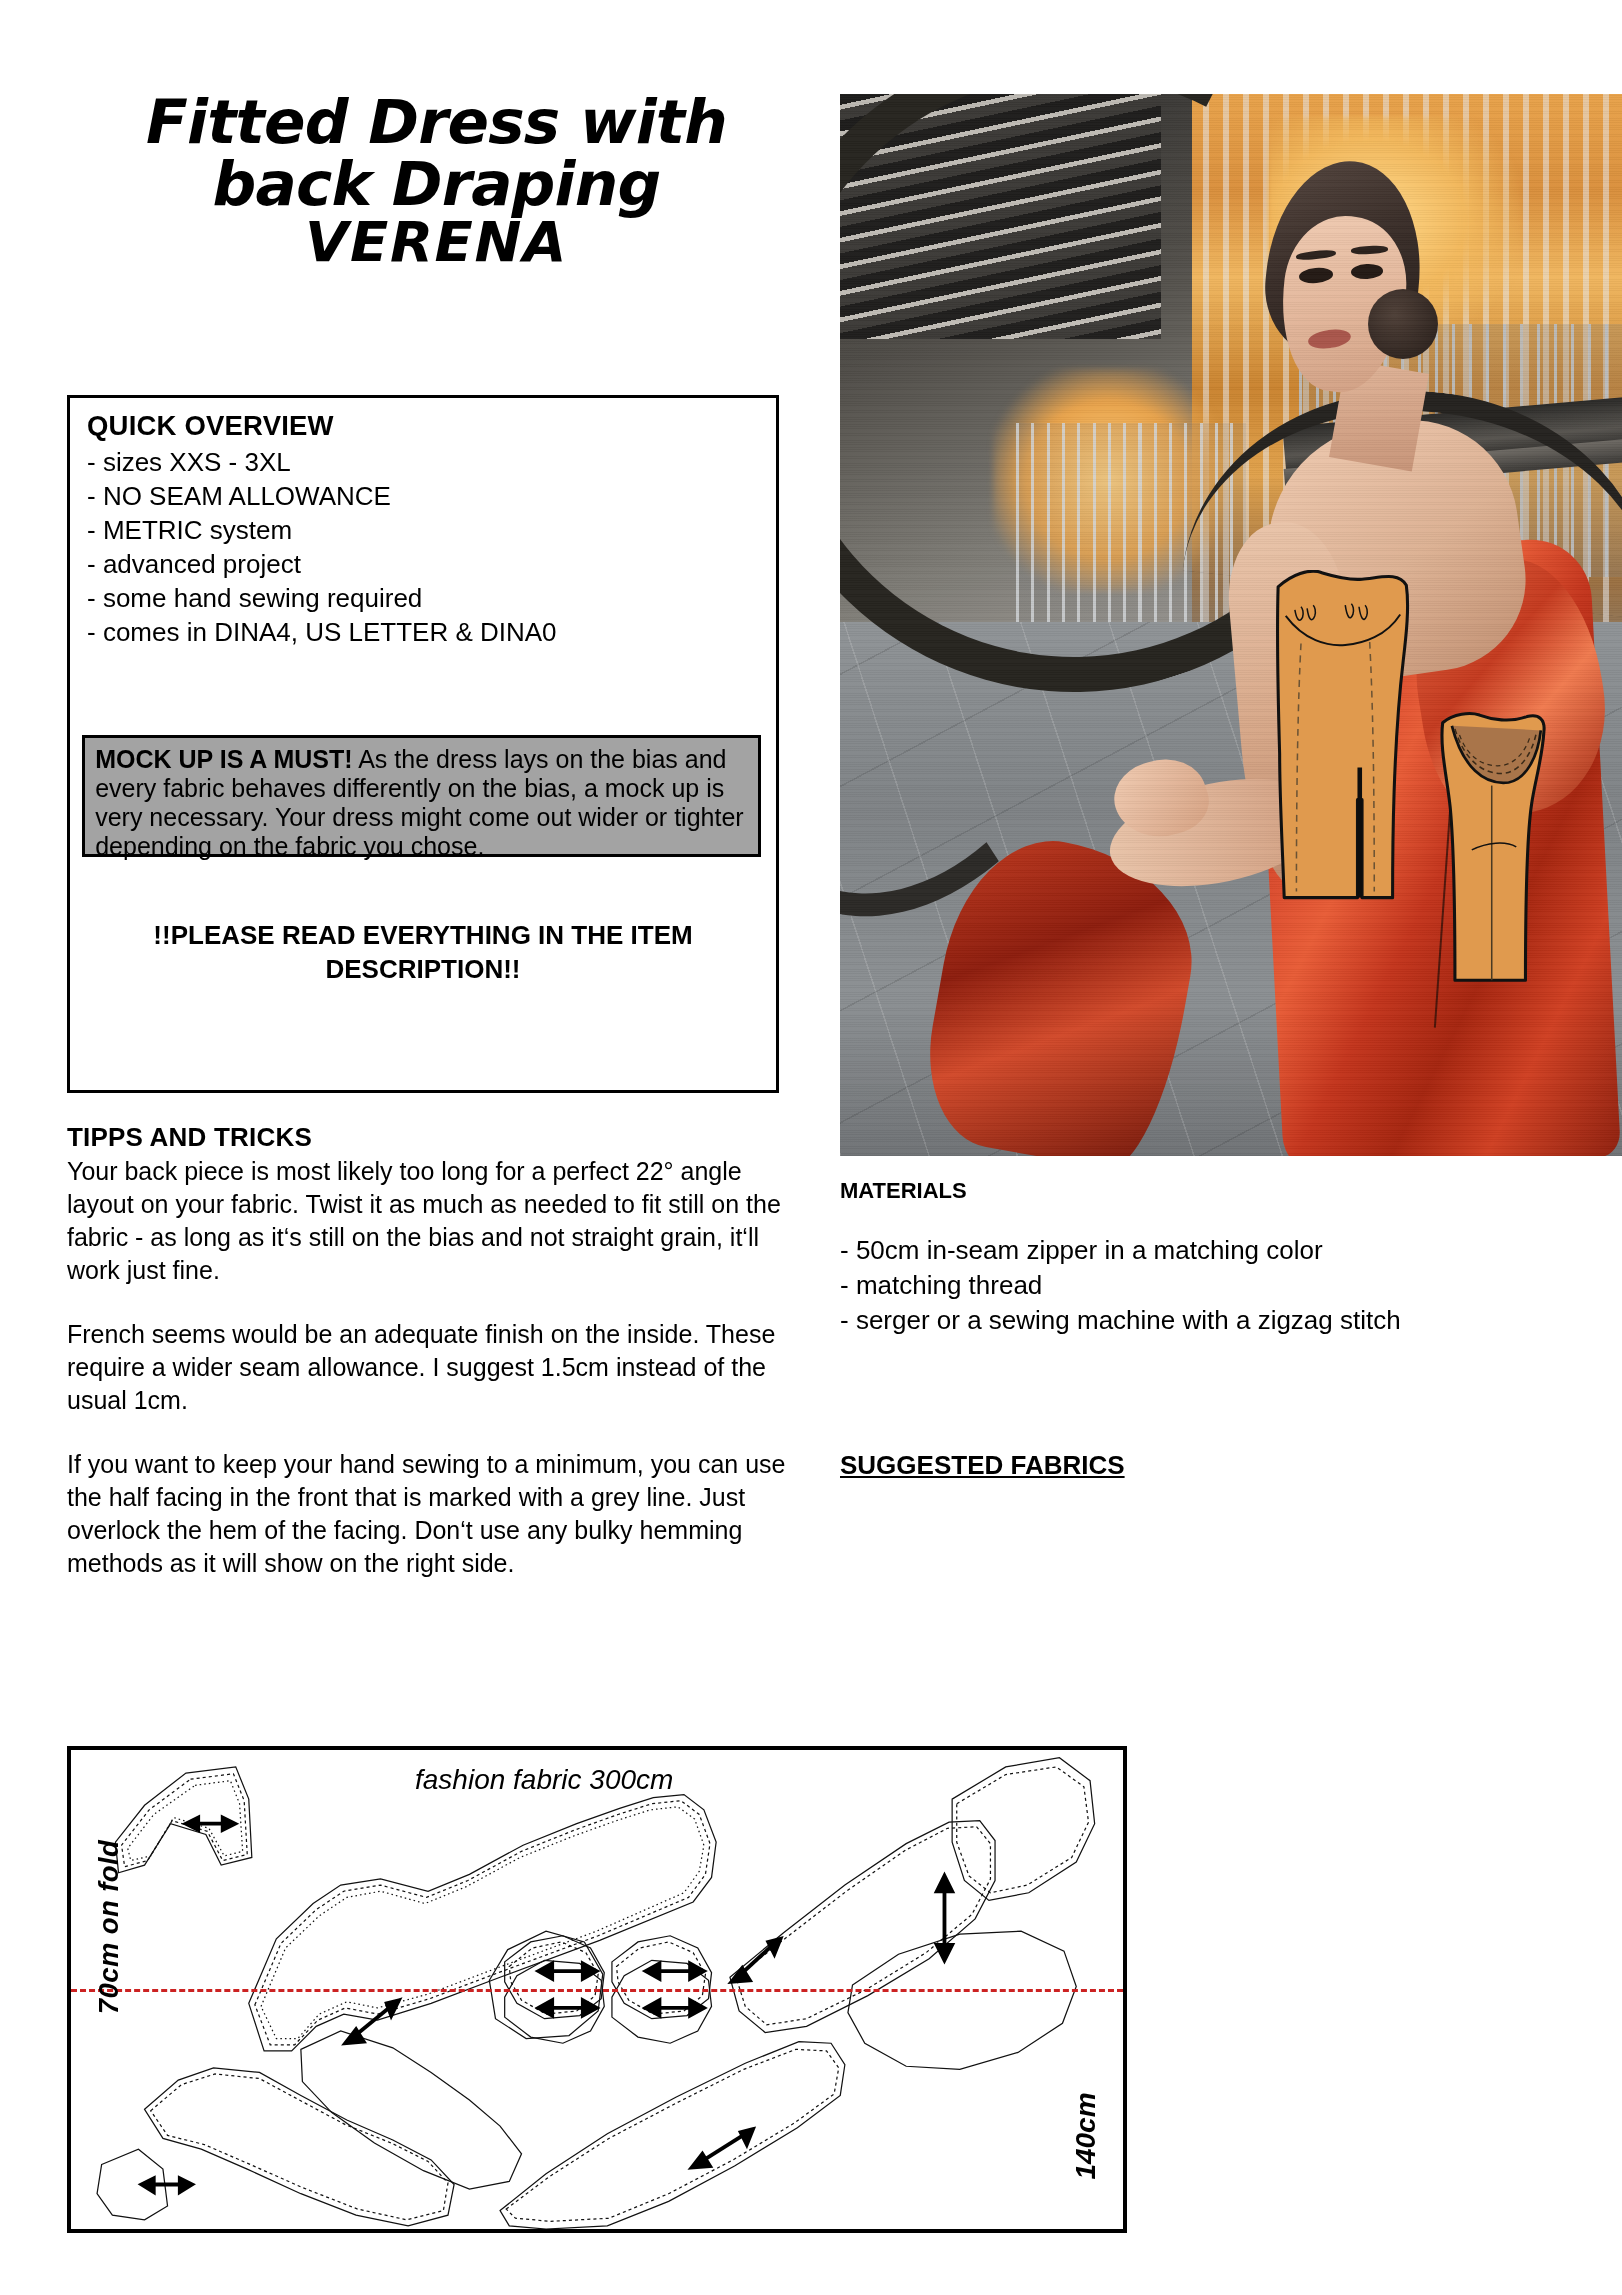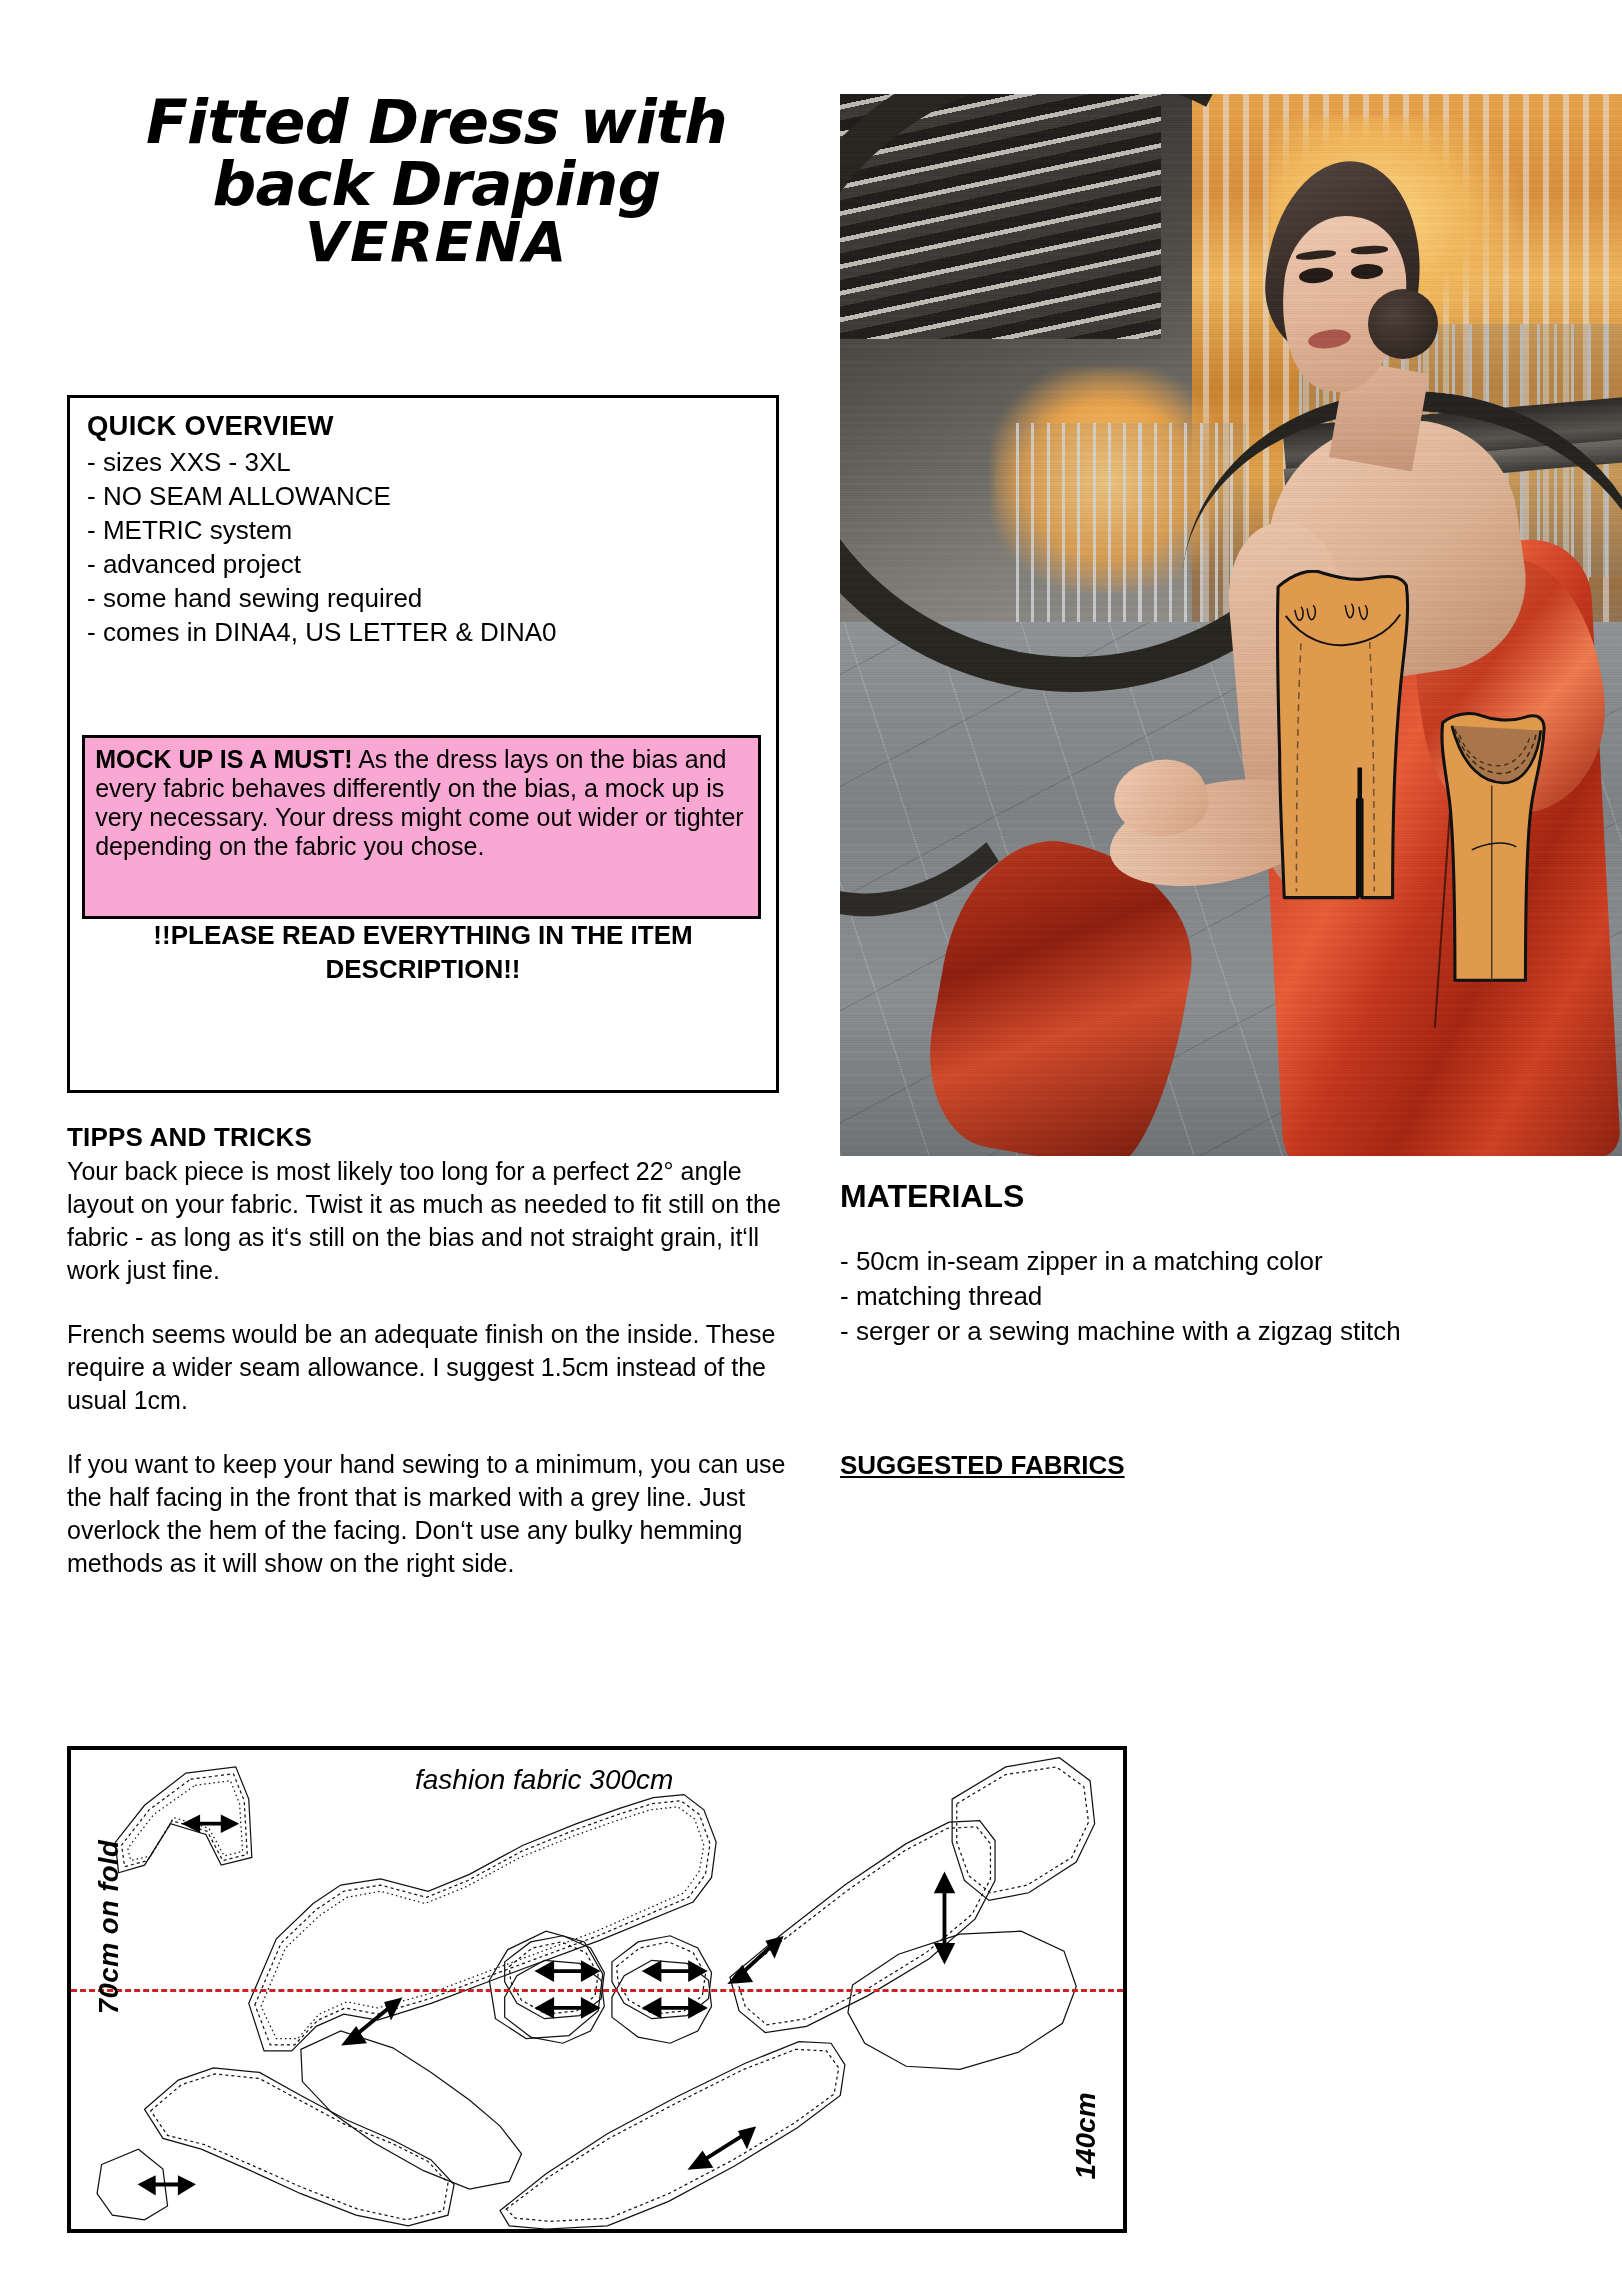--- a/index.html
+++ b/index.html
@@ -75,22 +75,22 @@
     font-stretch: condensed;
     white-space: nowrap;
   }
 
   
   #mockup-box {
     position: absolute;
     left: 11.5px;
     top: 337px;
     width: 679px;
-    height: 184px;
-    background: #f9a8d4;
+    height: 122px;
+    background: #a3a3a3;
     border: 3.1px solid #000;
     box-sizing: border-box;
   }
   #mockup-text {
     position: absolute;
     left: 10.7px;
     top: 6.9px;
     width: 650px;
     font-size: 25px;
     line-height: 29px;
@@ -340,21 +340,21 @@
 
   
   #materials {
     position: absolute;
     left: 840px;
     top: 1178px;
     width: 758px;
   }
   #materials h2 {
     margin: 0 0 29px 0;
-    font-size: 32px;
+    font-size: 22px;
     font-weight: bold;
     font-stretch: condensed;
   }
   #materials ul {
     margin: 0; padding: 0; list-style: none;
   }
   #materials li {
     font-size: 26px;
     line-height: 35px;
     font-stretch: condensed;

